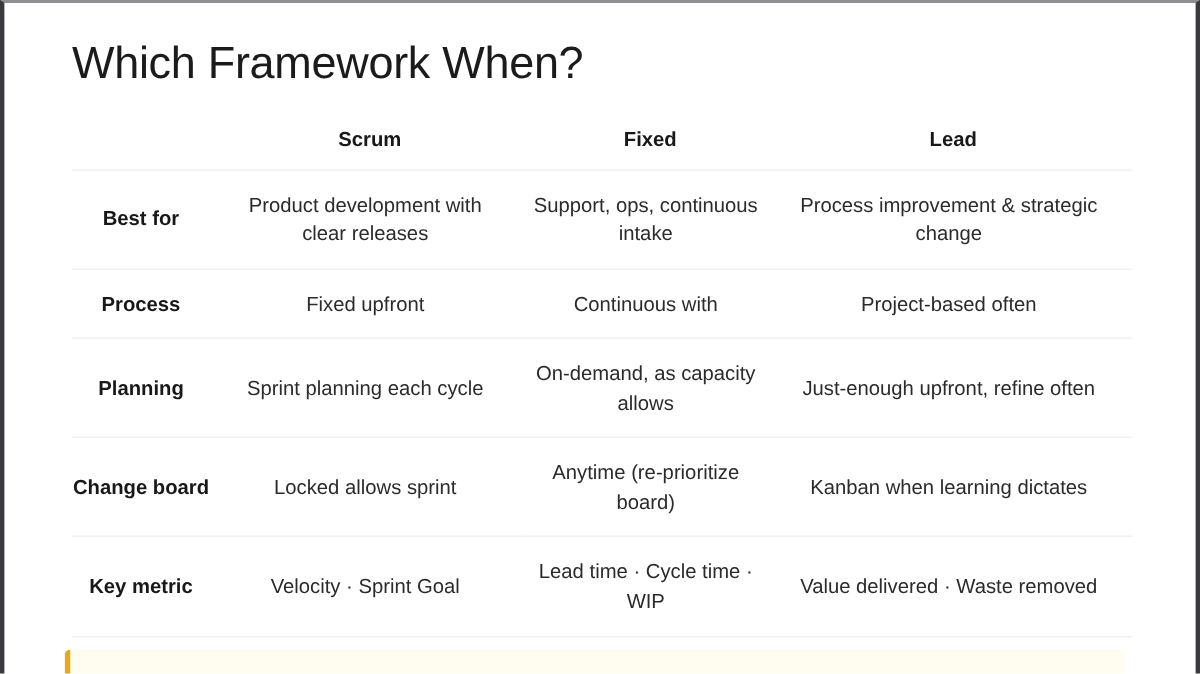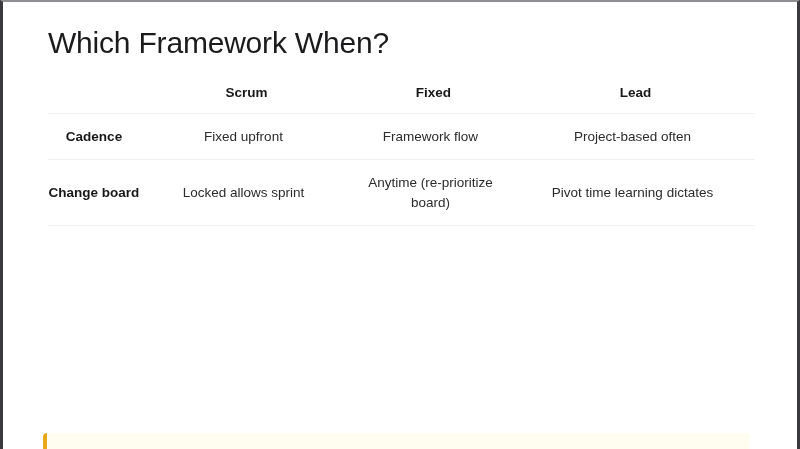--- a/index.html
+++ b/index.html
@@ -135,30 +135,48 @@
       <thead>
         <tr>
           <th class="th-blank"></th>
           <th>Scrum</th>
           <th>Fixed</th>
           <th>Lead</th>
         </tr>
       </thead>
       <tbody>
         <tr>
-          <td class="row-label">Cadence</td>
+          <td class="row-label">Best for</td>
+          <td>Product development with clear releases</td>
+          <td>Support, ops, continuous intake</td>
+          <td>Process improvement &amp; strategic change</td>
+        </tr>
+        <tr>
+          <td class="row-label">Process</td>
           <td>Fixed upfront</td>
-          <td>Framework flow</td>
+          <td>Continuous with</td>
           <td>Project-based often</td>
+        </tr>
+        <tr>
+          <td class="row-label">Planning</td>
+          <td>Sprint planning each cycle</td>
+          <td>On-demand, as capacity allows</td>
+          <td>Just-enough upfront, refine often</td>
         </tr>
         <tr>
           <td class="row-label">Change board</td>
           <td>Locked allows sprint</td>
           <td>Anytime (re-prioritize board)</td>
-          <td>Pivot time learning dictates</td>
+          <td>Kanban when learning dictates</td>
+        </tr>
+        <tr>
+          <td class="row-label">Key metric</td>
+          <td>Velocity · Sprint Goal</td>
+          <td>Lead time · Cycle time · WIP</td>
+          <td>Value delivered · Waste removed</td>
         </tr>
       </tbody>
     </table>
 
     <div class="callout"></div>
 
   </div>
 </div>
 
 </body></html>

